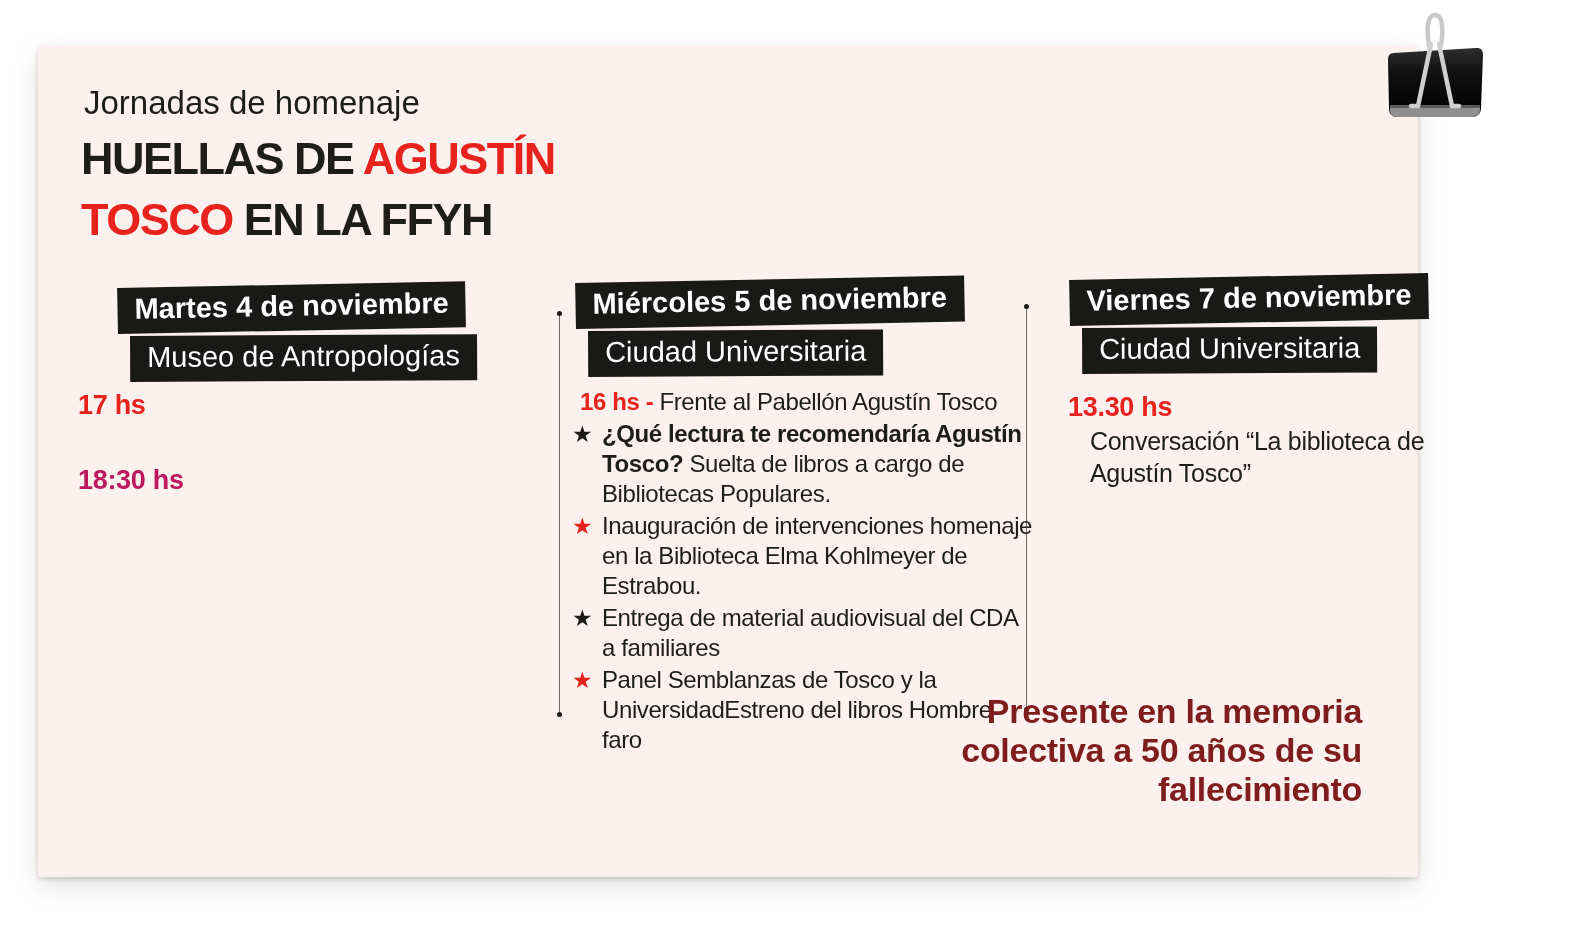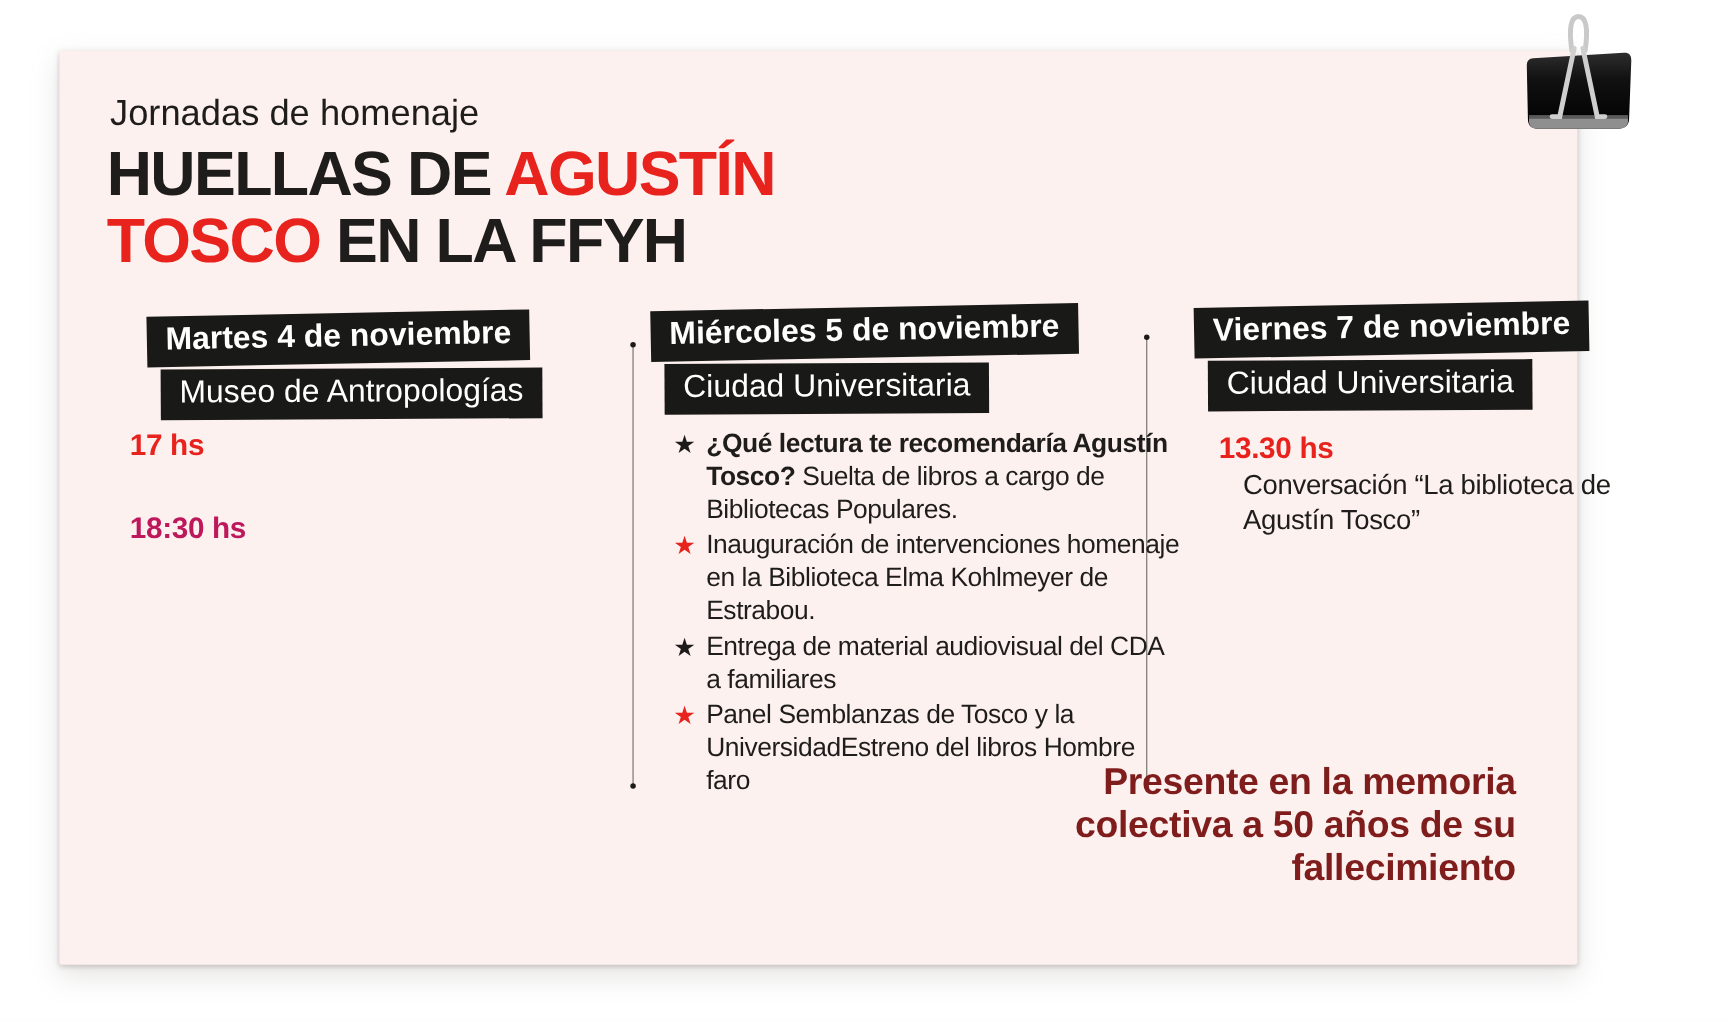--- a/index.html
+++ b/index.html
@@ -5,31 +5,31 @@
   html,body{margin:0;padding:0;}
   body{
     width:1574px;height:928px;
     background:#ffffff;
     font-family:"Liberation Sans", sans-serif;
     color:#1f1d1b;
     position:relative;
     overflow:hidden;
   }
   .paper{
-    position:absolute;left:54px;top:46px;width:1380px;height:831px;
+    position:absolute;left:38px;top:46px;width:1380px;height:831px;
     background:#fcf1ee;border-radius:3px;
     box-shadow:0 2px 5px rgba(140,130,128,.38),0 10px 26px rgba(140,130,128,.22);
   }
   .kicker{
     position:absolute;left:46px;top:38px;
     font-size:33px;font-weight:400;color:#1f1d1b;letter-spacing:0;
   }
   .title{
     position:absolute;left:43px;top:82px;margin:0;
-    font-size:57px;line-height:61px;font-weight:700;letter-spacing:-1.5px;color:#1f1d1b;
+    font-size:45px;line-height:61px;font-weight:700;letter-spacing:-1.5px;color:#1f1d1b;
   }
   .t-red{color:#e8221c;}
   .t-black{color:#1f1d1b;}
 
   .ribbon{position:absolute;}
   .ribbon-day,.ribbon-place{
     display:inline-block;background:#191917;color:#fff;
     padding:5px 17px 8px 17px;font-size:29px;line-height:33px;white-space:nowrap;
   }
   .ribbon-day{font-weight:700;transform:rotate(-1.1deg);transform-origin:left bottom;}
@@ -40,21 +40,21 @@
 
   .divider{position:absolute;width:1px;background:#6f6a65;}
   .divider::before,.divider::after{
     content:"";position:absolute;left:-2px;width:5px;height:5px;border-radius:50%;background:#1d1b19;
   }
   .divider::before{top:-4px;}
   .divider::after{bottom:-4px;}
   .divider1{left:521px;top:269px;height:398px;}
   .divider2{left:988px;top:262px;height:400px;}
 
-  .col{position:absolute;margin-left:24px;}
+  .col{position:absolute;}
   .col1{left:40px;top:340px;width:500px;font-size:25px;line-height:38px;letter-spacing:-0.3px;}
   .col2{left:534px;top:341px;width:462px;font-size:24px;line-height:30px;letter-spacing:-0.4px;}
   .col3{left:1030px;top:345px;width:430px;font-size:25px;line-height:32px;letter-spacing:-0.3px;}
 
   .time{font-weight:700;white-space:pre-wrap;}
   .time-lg{font-size:27px;}
   .c-red{color:#e8221c;}
   .c-orange{color:#be185d;}
   .b{font-weight:700;}
   .pre{white-space:pre-line;}
@@ -110,20 +110,21 @@
   <div class="col col1">
     <div class="event">
       <div class="time time-lg c-red">17 hs</div>
     </div>
     <div class="event event2">
       <div class="time time-lg c-orange">18:30 hs</div>
     </div>
   </div>
 
   <div class="col col2">
+    <div class="session-line"><span class="time c-red">16 hs -</span> <span>Frente al Pabellón Agustín Tosco</span></div>
 
     <div class="star-item">
       <span class="star star-black">★</span>
       <div class="star-text"><span class="b">¿Qué lectura te recomendaría Agustín Tosco?</span><span> Suelta de libros a cargo de Bibliotecas Populares.</span></div>
     </div>
 
     <div class="star-item">
       <span class="star star-red">★</span>
       <div class="star-text"><span>Inauguración de intervenciones homenaje en la Biblioteca Elma Kohlmeyer de Estrabou.</span></div>
     </div>

